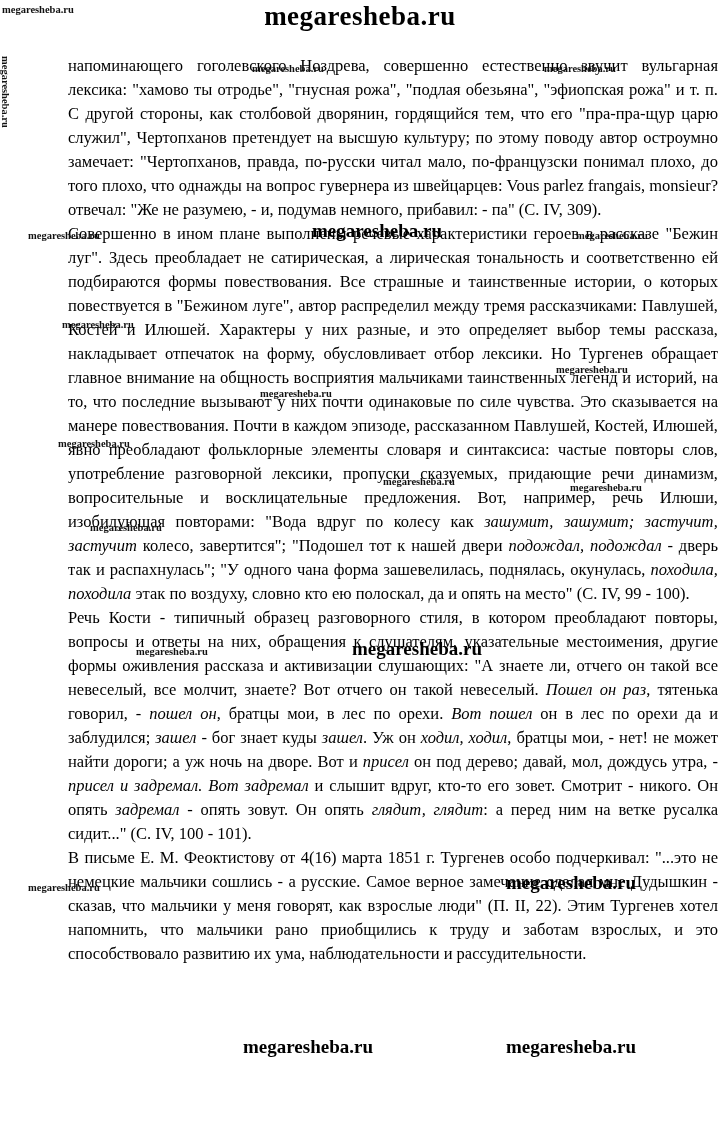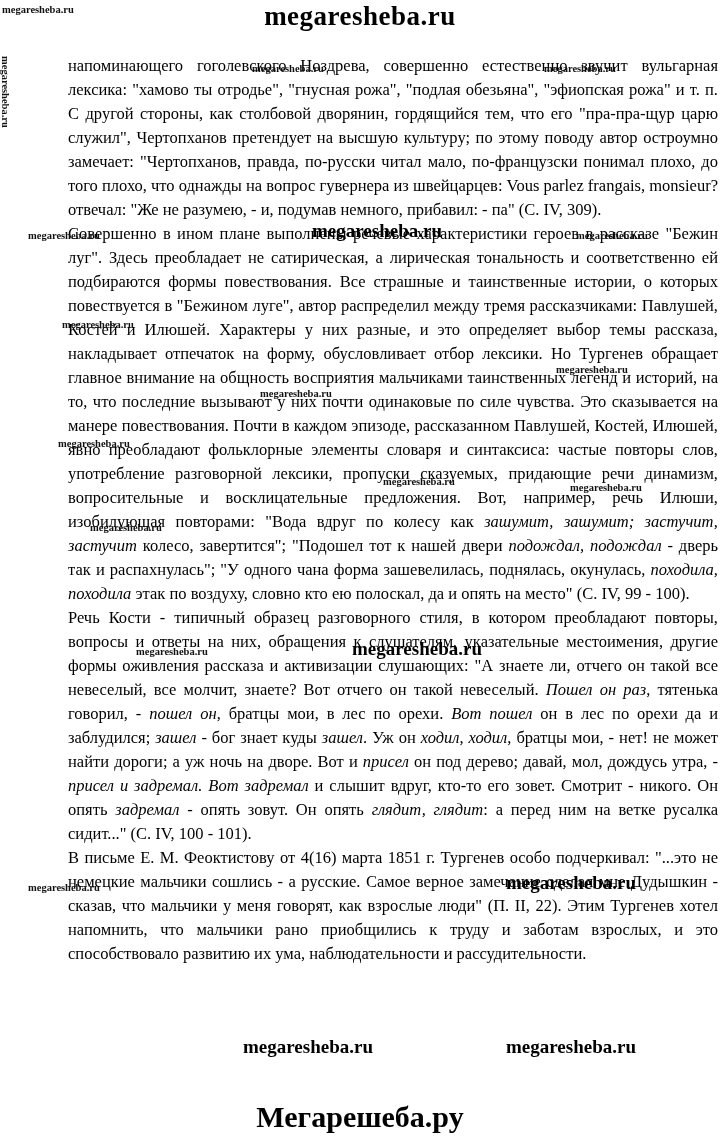--- a/index.html
+++ b/index.html
@@ -49,21 +49,20 @@
 
   <div class="header-wm">megaresheba.ru</div>
 
   <div class="content" id="doc-content">
       <p><span>напоминающего гоголевского Ноздрева, совершенно естественно звучит вульгарная лексика: "хамово ты отродье", "гнусная рожа", "подлая обезьяна", "эфиопская рожа" и т. п. С другой стороны, как столбовой дворянин, гордящийся тем, что его "пра-пра-щур царю служил", Чертопханов претендует на высшую культуру; по этому поводу автор остроумно замечает: "Чертопханов, правда, по-русски читал мало, по-французски понимал плохо, до того плохо, что однажды на вопрос гувернера из швейцарцев: Vous parlez frangais, monsieur? отвечал: "Же не разумею, - и, подумав немного, прибавил: - па" (С. IV, 309).</span></p>
       <p><span>Совершенно в ином плане выполнены речевые характеристики героев в рассказе "Бежин луг". Здесь преобладает не сатирическая, а лирическая тональность и соответственно ей подбираются формы повествования. Все страшные и таинственные истории, о которых повествуется в "Бежином луге", автор распределил между тремя рассказчиками: Павлушей, Костей и Илюшей. Характеры у них разные, и это определяет выбор темы рассказа, накладывает отпечаток на форму, обусловливает отбор лексики. Но Тургенев обращает главное внимание на общность восприятия мальчиками таинственных легенд и историй, на то, что последние вызывают у них почти одинаковые по силе чувства. Это сказывается на манере повествования. Почти в каждом эпизоде, рассказанном Павлушей, Костей, Илюшей, явно преобладают фольклорные элементы словаря и синтаксиса: частые повторы слов, употребление разговорной лексики, пропуски сказуемых, придающие речи динамизм, вопросительные и восклицательные предложения. Вот, например, речь Илюши, изобилующая повторами: "Вода вдруг по колесу как </span><span class="it">зашумит, зашумит; застучит, застучит</span><span> колесо, завертится"; "Подошел тот к нашей двери </span><span class="it">подождал, подождал</span><span> - дверь так и распахнулась"; "У одного чана форма зашевелилась, поднялась, окунулась, </span><span class="it">походила, походила</span><span> этак по воздуху, словно кто ею полоскал, да и опять на место" (С. IV, 99 - 100).</span></p>
       <p><span>Речь Кости - типичный образец разговорного стиля, в котором преобладают повторы, вопросы и ответы на них, обращения к слушателям, указательные местоимения, другие формы оживления рассказа и активизации слушающих: "А знаете ли, отчего он такой все невеселый, все молчит, знаете? Вот отчего он такой невеселый. </span><span class="it">Пошел он раз</span><span>, тятенька говорил, - </span><span class="it">пошел он</span><span>, братцы мои, в лес по орехи. </span><span class="it">Вот пошел</span><span> он в лес по орехи да и заблудился; </span><span class="it">зашел</span><span> - бог знает куды </span><span class="it">зашел</span><span>. Уж он </span><span class="it">ходил, ходил</span><span>, братцы мои, - нет! не может найти дороги; а уж ночь на дворе. Вот и </span><span class="it">присел</span><span> он под дерево; давай, мол, дождусь утра, - </span><span class="it">присел и задремал. Вот задремал</span><span> и слышит вдруг, кто-то его зовет. Смотрит - никого. Он опять </span><span class="it">задремал</span><span> - опять зовут. Он опять </span><span class="it">глядит, глядит</span><span>: а перед ним на ветке русалка сидит..." (С. IV, 100 - 101).</span></p>
       <p><span>В письме Е. М. Феоктистову от 4(16) марта 1851 г. Тургенев особо подчеркивал: "...это не немецкие мальчики сошлись - а русские. Самое верное замечание сделал мне Дудышкин - сказав, что мальчики у меня говорят, как взрослые люди" (П. II, 22). Этим Тургенев хотел напомнить, что мальчики рано приобщились к труду и заботам взрослых, и это способствовало развитию их ума, наблюдательности и рассудительности.</span></p>
     </div>
 
-  <div class="footer-logo">Мегарешеба.ру</div>
 
   <span class="wm sm" style="left:2px;top:4px">megaresheba.ru</span>
   <span class="wm sm" style="left:252px;top:63px">megaresheba.ru</span>
   <span class="wm sm" style="left:544px;top:63px">megaresheba.ru</span>
   <span class="wm sm vert" style="left:0px;top:56px">megaresheba.ru</span>
   <span class="wm sm" style="left:28px;top:230px">megaresheba.ru</span>
   <span class="wm sm" style="left:576px;top:230px">megaresheba.ru</span>
   <span class="wm sm" style="left:62px;top:319px">megaresheba.ru</span>
   <span class="wm sm" style="left:556px;top:364px">megaresheba.ru</span>
   <span class="wm sm" style="left:260px;top:388px">megaresheba.ru</span>

